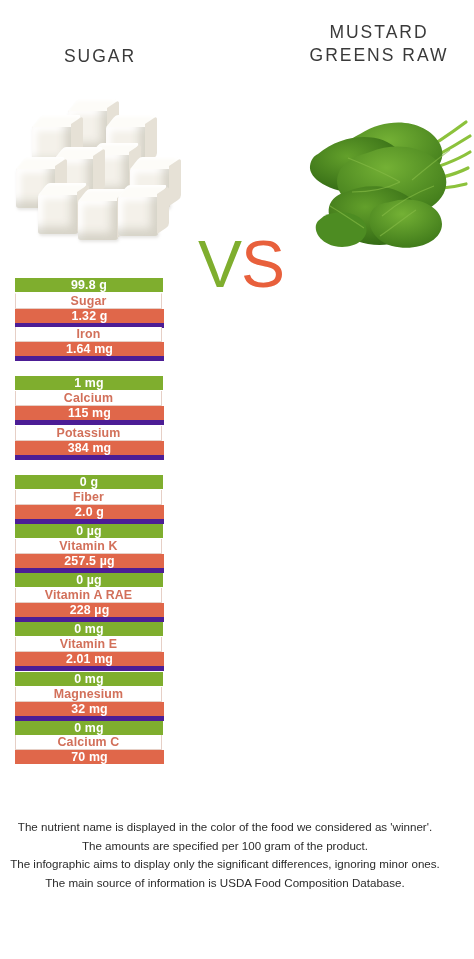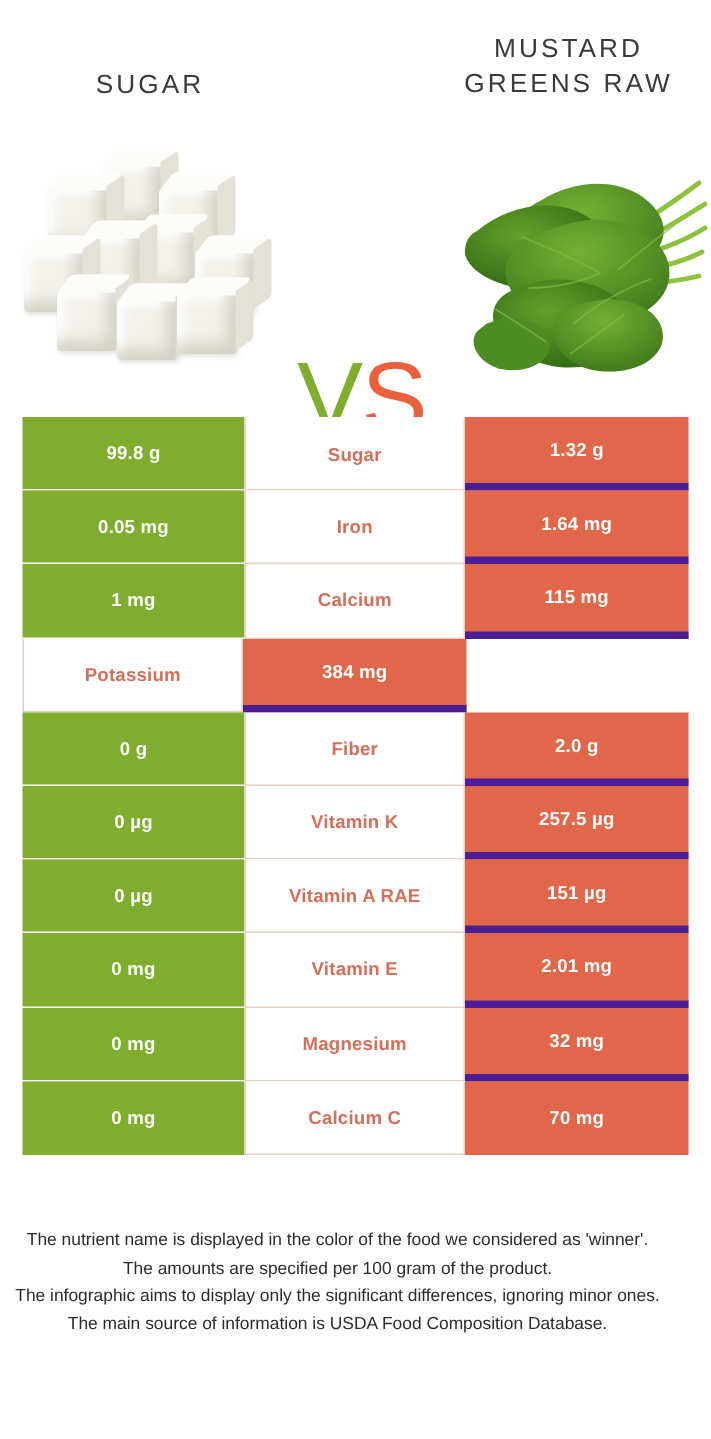--- a/index.html
+++ b/index.html
@@ -109,20 +109,21 @@
     position: absolute;
     left: 15px;
     top: 278px;
     width: 444px;
   }
   .row {
     display: flex;
     width: 444px;
     height: 49.2px;
     align-items: stretch;
+    flex-direction: column;
   }
   .cell {
     display: flex;
     align-items: center;
     justify-content: center;
     font-size: 12.4px;
     font-weight: bold;
     letter-spacing: .15px;
   }
   .cell.left {
@@ -235,21 +236,20 @@
     </div>
   </div>
 
   <div class="table" id="comparison-table">
       <div class="row">
         <div class="cell left">99.8 g</div>
         <div class="cell mid">Sugar</div>
         <div class="cell right">1.32 g</div>
       </div>
       <div class="row">
-        <div class="cell left">0.05 mg</div>
         <div class="cell mid">Iron</div>
         <div class="cell right">1.64 mg</div>
       </div>
       <div class="row">
         <div class="cell left">1 mg</div>
         <div class="cell mid">Calcium</div>
         <div class="cell right">115 mg</div>
       </div>
       <div class="row">
         <div class="cell mid">Potassium</div>
@@ -261,21 +261,21 @@
         <div class="cell right">2.0 g</div>
       </div>
       <div class="row">
         <div class="cell left">0 µg</div>
         <div class="cell mid">Vitamin K</div>
         <div class="cell right">257.5 µg</div>
       </div>
       <div class="row">
         <div class="cell left">0 µg</div>
         <div class="cell mid">Vitamin A RAE</div>
-        <div class="cell right">151 µg</div>
+        <div class="cell right">228 µg</div>
       </div>
       <div class="row">
         <div class="cell left">0 mg</div>
         <div class="cell mid">Vitamin E</div>
         <div class="cell right">2.01 mg</div>
       </div>
       <div class="row">
         <div class="cell left">0 mg</div>
         <div class="cell mid">Magnesium</div>
         <div class="cell right">32 mg</div>

